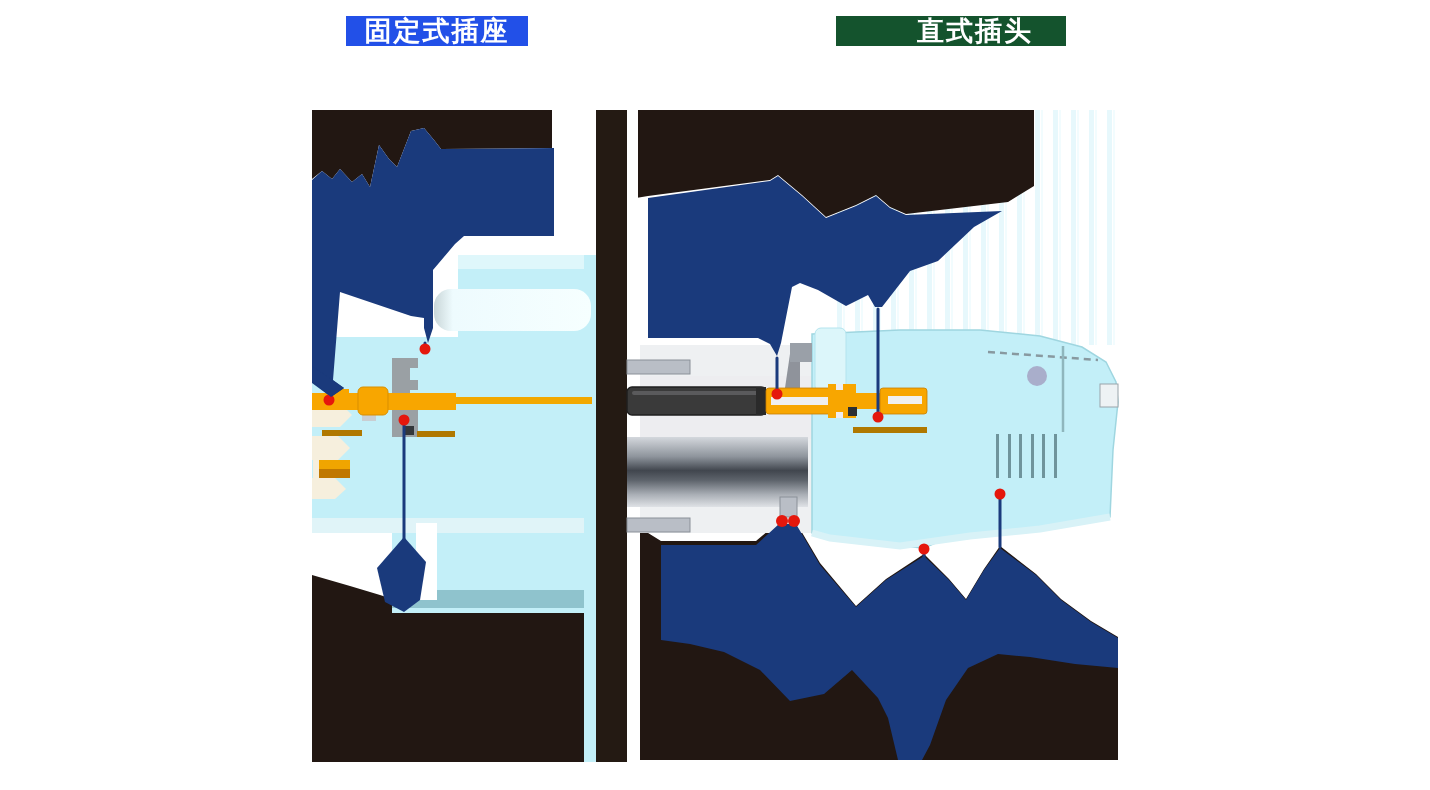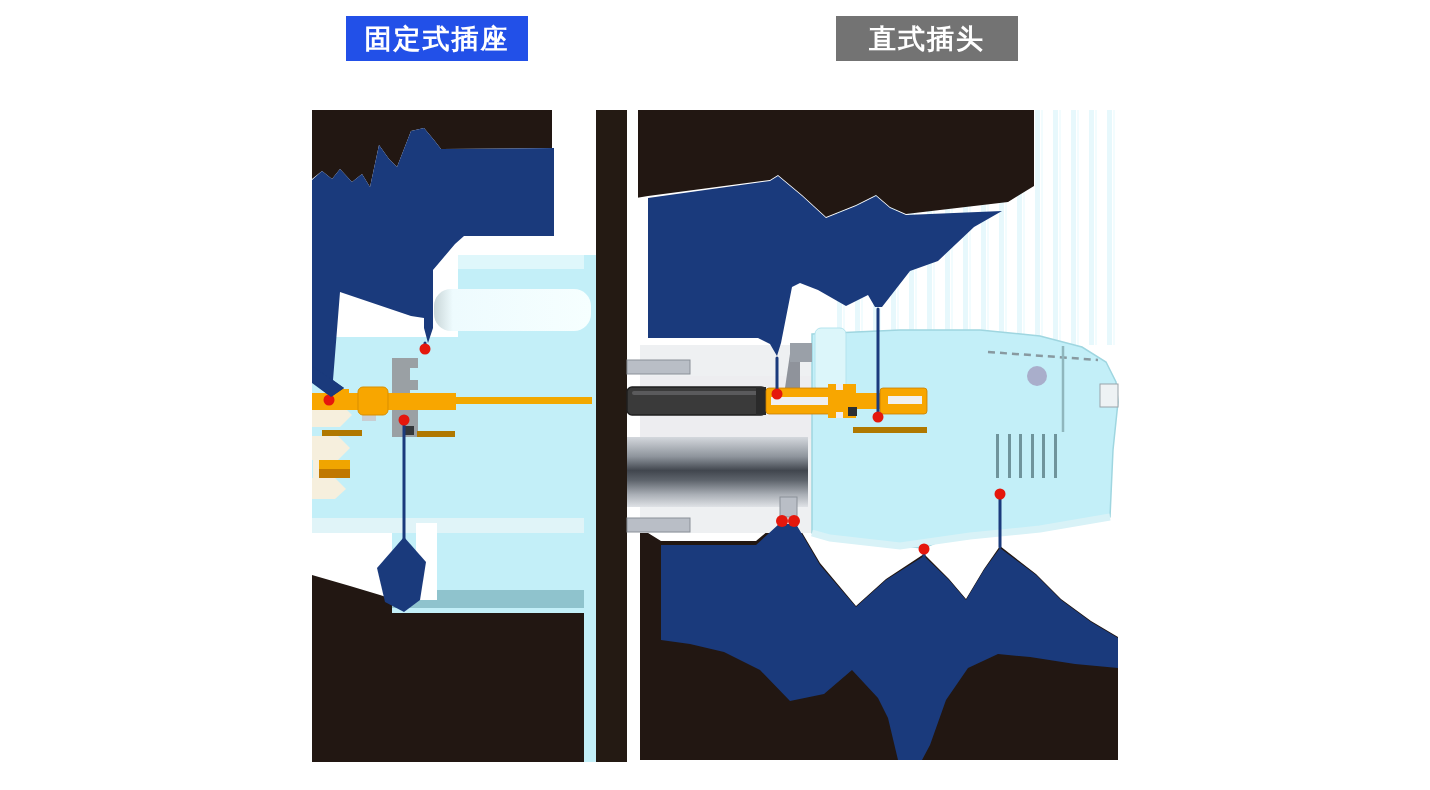--- a/index.html
+++ b/index.html
@@ -1,33 +1,33 @@
 <!DOCTYPE html>
 <html><head>
 <meta charset="utf-8">
 <style>
   html,body{margin:0;padding:0;background:#ffffff;}
   .screen{position:relative;width:1430px;height:790px;background:#ffffff;overflow:hidden;
           font-family:"Liberation Sans", sans-serif;}
-  .tag{position:absolute;top:16px;width:182px;height:45px;display:flex;align-items:center;
+  .tag{position:absolute;top:16px;width:182px;height:30px;display:flex;align-items:center;
        justify-content:center;color:#ffffff;font-size:27px;font-weight:700;letter-spacing:2px;
        user-select:none;}
   .tag-left{left:346px;}
   .tag-right{left:836px;}
   svg{position:absolute;left:0;top:0;}
 </style>
 </head>
 <body>
 
 <div class="screen">
 
   <div class="tag tag-left" style="background: rgb(34, 80, 232);">
     <span>固定式插座</span>
   </div>
-  <div class="tag tag-right" style="background: #737373;">
+  <div class="tag tag-right" style="background: #14532d; padding-left: 48px;">
     <span>直式插头</span>
   </div>
 
   <svg width="1430" height="790" viewBox="0 0 1430 790">
     <defs>
       <pattern id="vstripes" width="18" height="12" patternUnits="userSpaceOnUse">
         <rect width="18" height="12" fill="#ffffff"></rect>
         <rect x="9" width="5" height="12" fill="#e7f8fc"></rect>
         <rect x="15" width="2" height="12" fill="#f2fcfe"></rect>
       </pattern>

